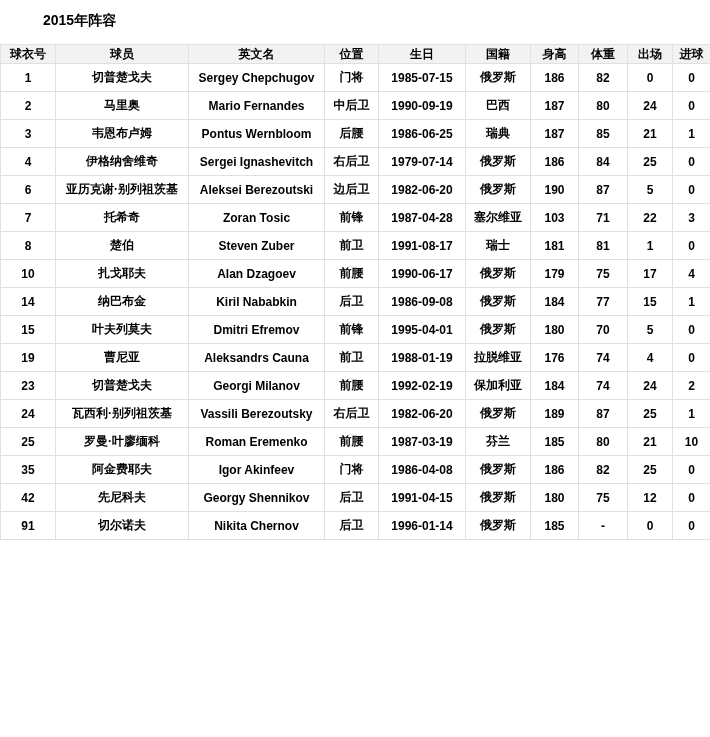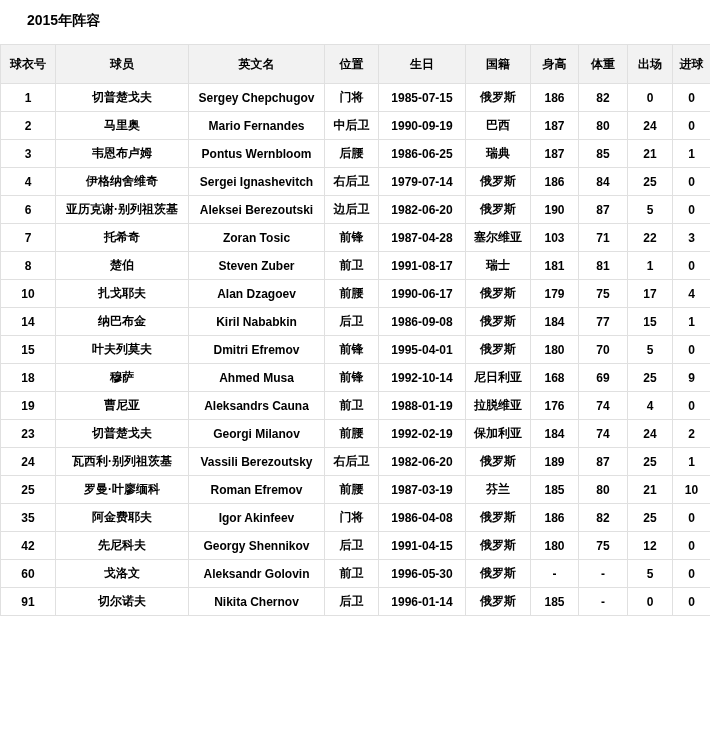--- a/index.html
+++ b/index.html
@@ -13,21 +13,21 @@
     width: 710px;
     height: 737px;
     font-family: "Liberation Sans", "DejaVu Sans", sans-serif;
     color: var(--text-color);
     overflow: hidden;
   }
   .page-title {
     font-size: 14px;
     font-weight: bold;
     line-height: 18px;
-    margin: 11px 0 15px 27px;
+    margin: 11px 0 15px 43px;
     color: var(--text-color);
   }
   table.squad-table {
     width: 710px;
     border-collapse: collapse;
     table-layout: fixed;
   }
   .squad-table th,
   .squad-table td {
     border: 1px solid var(--border-color);
@@ -36,21 +36,21 @@
     text-align: center;
     vertical-align: middle;
     height: 28px;
     padding: 0 1px;
     white-space: nowrap;
     overflow: hidden;
     color: var(--text-color);
   }
   .squad-table th {
     background: var(--header-bg);
-    height: 39px;
+    height: 19px;
   }
   .squad-table tbody tr {
     background: #ffffff;
   }
 </style>
 </head>
 <body>
 
 <div class="page">
   <h2 class="page-title">2015年阵容</h2>
@@ -196,32 +196,20 @@
           <td>Dmitri Efremov</td>
           <td>前锋</td>
           <td>1995-04-01</td>
           <td>俄罗斯</td>
           <td>180</td>
           <td>70</td>
           <td>5</td>
           <td>0</td>
         </tr>
         <tr>
-          <td>18</td>
-          <td>穆萨</td>
-          <td>Ahmed Musa</td>
-          <td>前锋</td>
-          <td>1992-10-14</td>
-          <td>尼日利亚</td>
-          <td>168</td>
-          <td>69</td>
-          <td>25</td>
-          <td>9</td>
-        </tr>
-        <tr>
           <td>19</td>
           <td>曹尼亚</td>
           <td>Aleksandrs Cauna</td>
           <td>前卫</td>
           <td>1988-01-19</td>
           <td>拉脱维亚</td>
           <td>176</td>
           <td>74</td>
           <td>4</td>
           <td>0</td>
@@ -246,21 +234,21 @@
           <td>1982-06-20</td>
           <td>俄罗斯</td>
           <td>189</td>
           <td>87</td>
           <td>25</td>
           <td>1</td>
         </tr>
         <tr>
           <td>25</td>
           <td>罗曼·叶廖缅科</td>
-          <td>Roman Efremov</td>
+          <td>Roman Eremenko</td>
           <td>前腰</td>
           <td>1987-03-19</td>
           <td>芬兰</td>
           <td>185</td>
           <td>80</td>
           <td>21</td>
           <td>10</td>
         </tr>
         <tr>
           <td>35</td>
@@ -280,32 +268,20 @@
           <td>Georgy Shennikov</td>
           <td>后卫</td>
           <td>1991-04-15</td>
           <td>俄罗斯</td>
           <td>180</td>
           <td>75</td>
           <td>12</td>
           <td>0</td>
         </tr>
         <tr>
-          <td>60</td>
-          <td>戈洛文</td>
-          <td>Aleksandr Golovin</td>
-          <td>前卫</td>
-          <td>1996-05-30</td>
-          <td>俄罗斯</td>
-          <td>-</td>
-          <td>-</td>
-          <td>5</td>
-          <td>0</td>
-        </tr>
-        <tr>
           <td>91</td>
           <td>切尔诺夫</td>
           <td>Nikita Chernov</td>
           <td>后卫</td>
           <td>1996-01-14</td>
           <td>俄罗斯</td>
           <td>185</td>
           <td>-</td>
           <td>0</td>
           <td>0</td>

